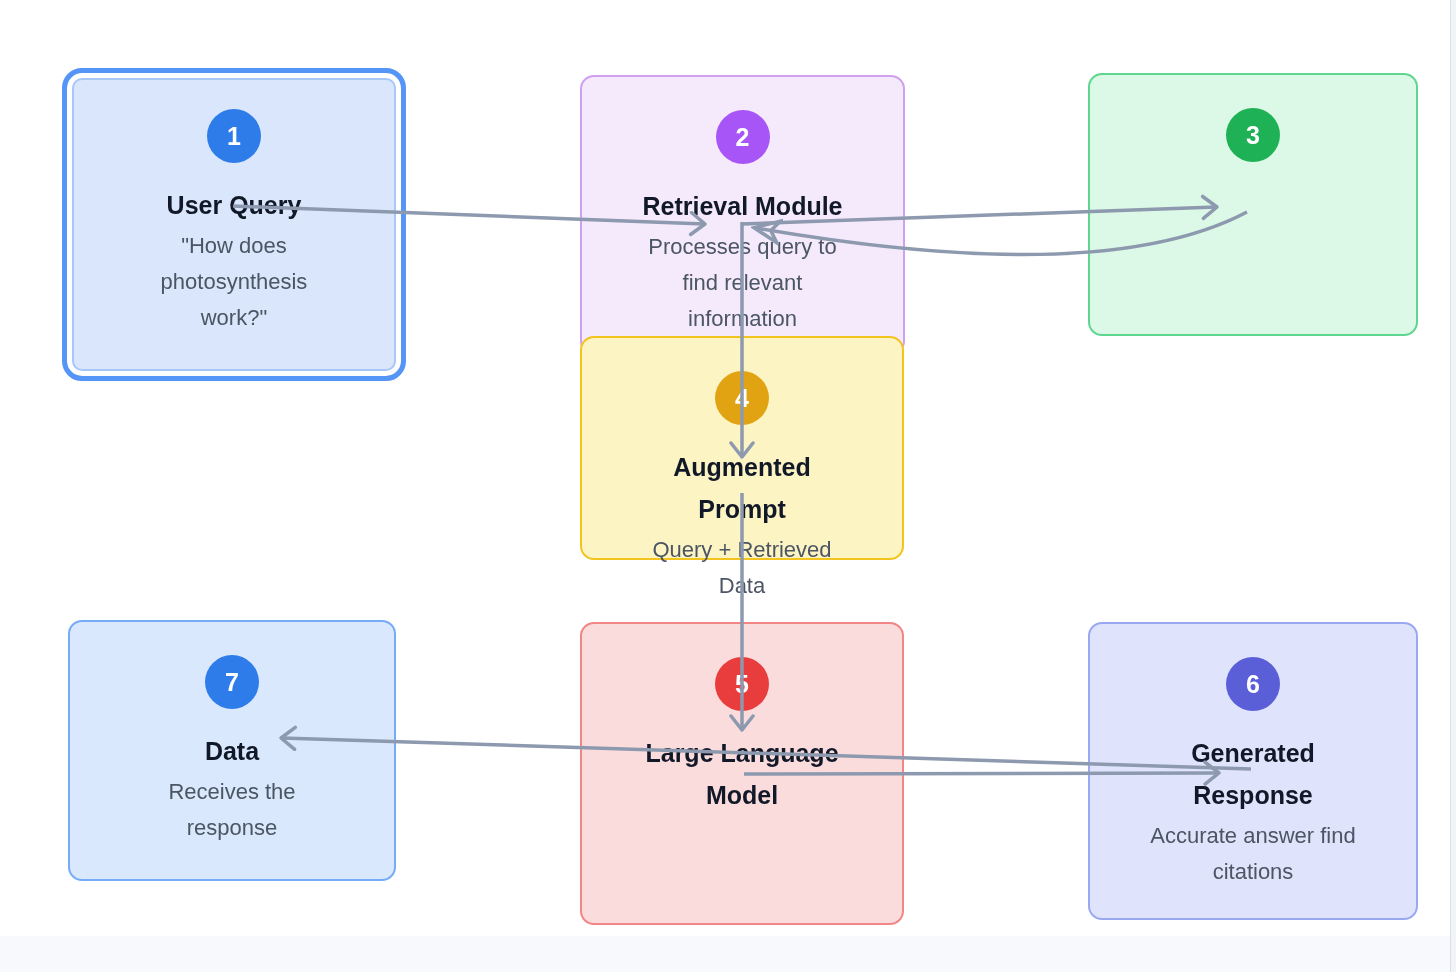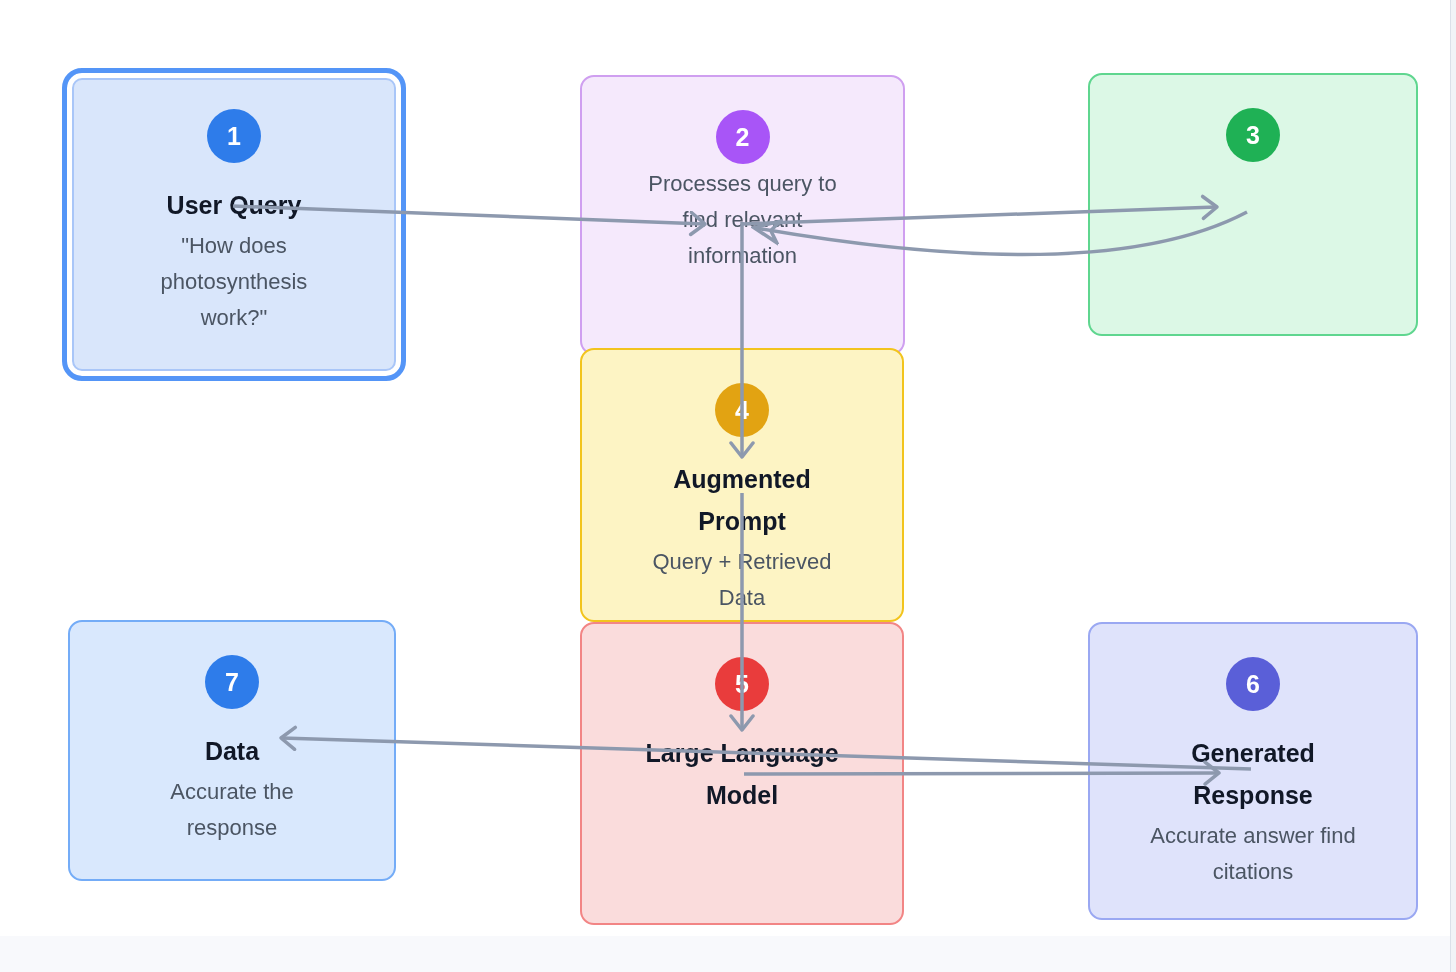--- a/index.html
+++ b/index.html
@@ -48,21 +48,21 @@
   .edges{position:absolute;left:0;top:0;width:1456px;height:972px;z-index:10;pointer-events:none}
   .edges path{fill:none;stroke:var(--arrow,#8d99ae);stroke-width:3.5px}
 
   .bottom-strip{position:absolute;left:0;top:936px;width:1456px;height:36px;background:#f8f9fc;z-index:0}
   .right-strip{position:absolute;top:0;right:0;width:6px;height:972px;background:#f1f3f7;border-left:1px solid #dbe0e9;z-index:0}
 
   
   #n0{left:62px;top:68px;width:344px;height:313px}
   #n1{left:580px;top:75px;width:325px;height:280px}
   #n2{left:1088px;top:73px;width:330px;height:263px}
-  #n3{left:580px;top:348px;width:324px;height:274px}
+  #n3{left:580px;top:336px;width:324px;height:224px}
   #n4{left:580px;top:622px;width:324px;height:303px}
   #n5{left:1088px;top:622px;width:330px;height:298px}
   #n6{left:68px;top:620px;width:328px;height:261px}
 </style>
 </head>
 <body>
 
 <div class="canvas">
 
   <div class="bottom-strip"></div>
@@ -75,20 +75,21 @@
     <div class="title">User Query</div>
     <div class="desc">"How does
 photosynthesis
 work?"</div>
   </div>
 
   <div class="node" id="n1" style="--fill: #f5e9fc; --border: #cf9ff0; --badge: #a855f7;">
     <div class="badge">
         <span>2</span>
       </div>
+    <div class="title">Retrieval Module</div>
     <div class="desc">Processes query to
 find relevant
 information</div>
   </div>
 
   <div class="node" id="n2" style="--fill: #dcf8e6; --border: #5fd68f; --badge: #1fb155;">
     <div class="badge">
         <span>3</span>
       </div>
   </div>
@@ -119,21 +120,21 @@
 Response</div>
     <div class="desc">Accurate answer find
 citations</div>
   </div>
 
   <div class="node" id="n6" style="--fill: #d9e8fd; --border: #74acf7; --badge: #2e7cea;">
     <div class="badge">
         <span>7</span>
       </div>
     <div class="title">Data</div>
-    <div class="desc">Accurate the
+    <div class="desc">Receives the
 response</div>
   </div>
 
   <svg class="edges" viewBox="0 0 1456 972" xmlns="http://www.w3.org/2000/svg" style="--arrow: #8d99ae;">
     <defs>
       <marker id="chev" markerWidth="28" markerHeight="28" refX="18" refY="13" orient="auto" markerUnits="userSpaceOnUse">
         <polyline points="5,2 19,13 5,24" fill="none" stroke="#8d99ae" stroke-width="3.5" stroke-linecap="round" stroke-linejoin="round"></polyline>
       </marker>
       <marker id="tri" markerWidth="30" markerHeight="30" refX="25" refY="14" orient="auto" markerUnits="userSpaceOnUse">
         <path d="M2,3 L27,14 L2,25 L10,14 Z" fill="#8d99ae"></path>

